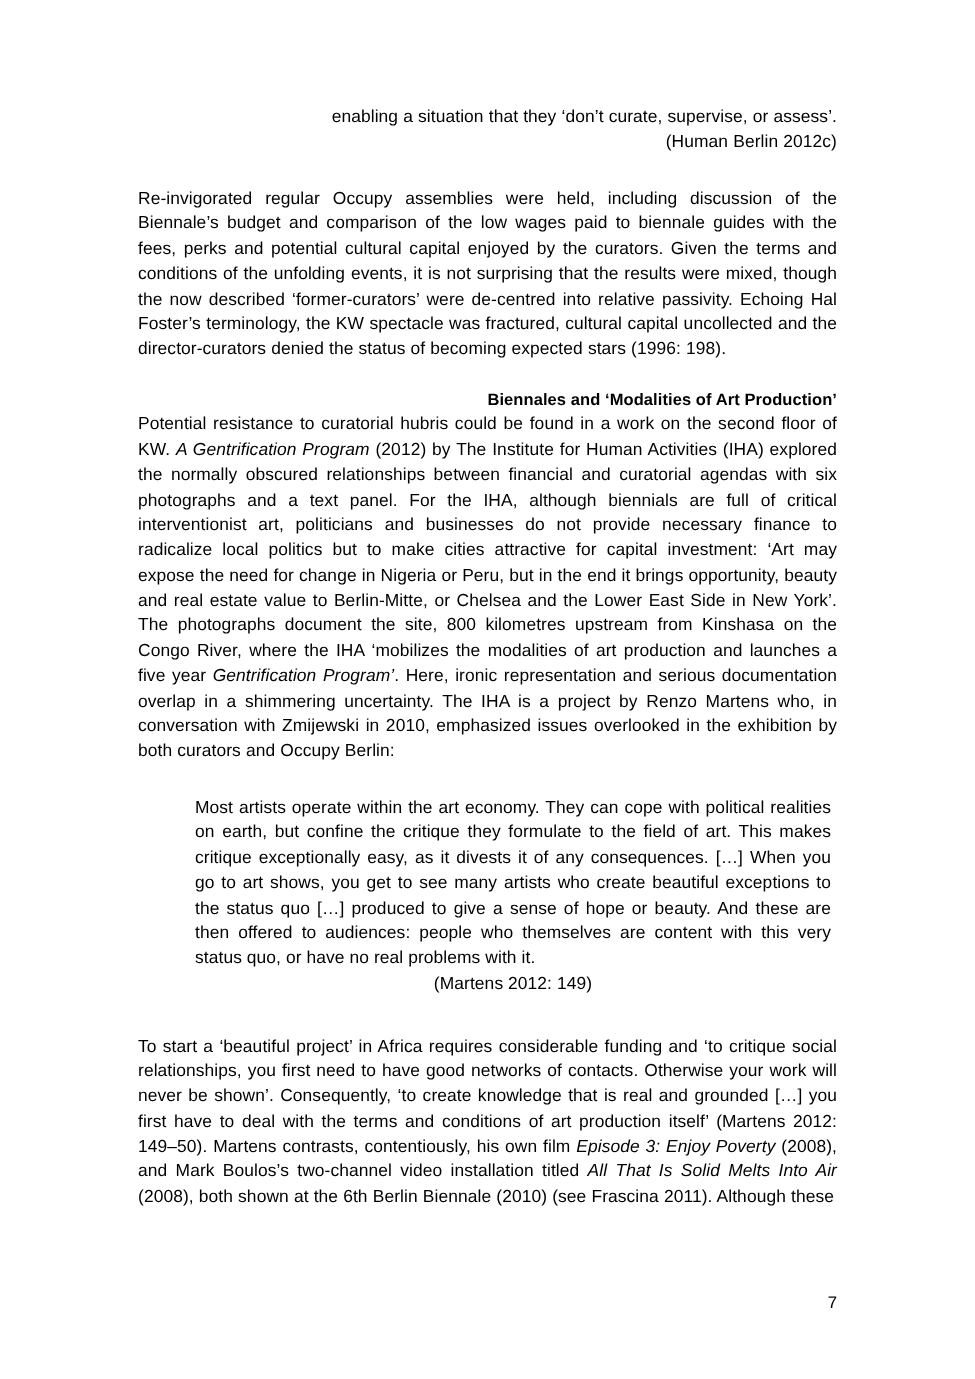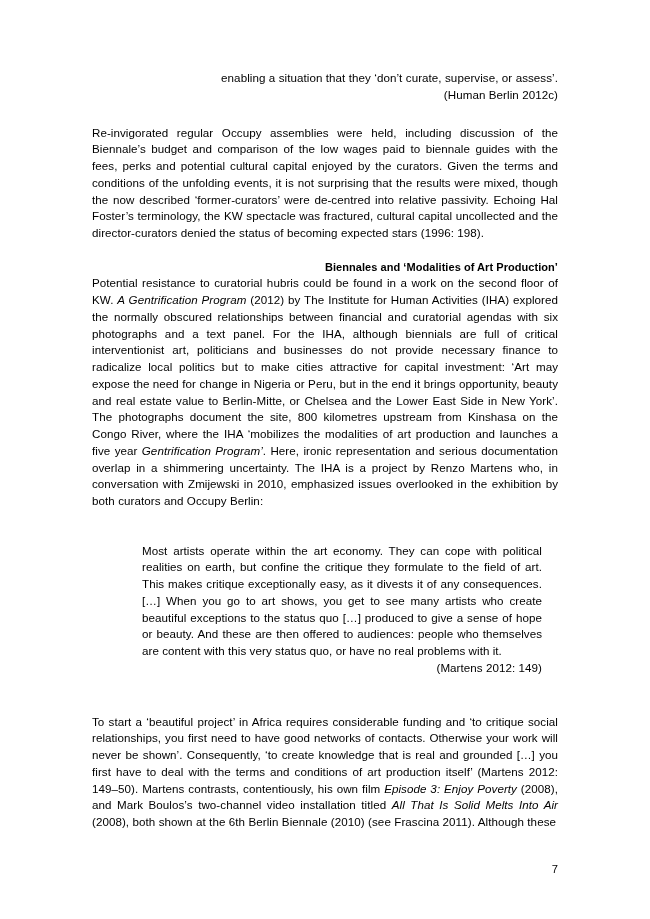--- a/index.html
+++ b/index.html
@@ -60,30 +60,30 @@
   h2.heading {
     font-size: 11px;
     line-height: 16.75px;
     font-weight: bold;
     margin: 0;
     text-align: right;
     letter-spacing: 0.005em;
   }
 
   .blockquote {
-    margin: 16px;
+    margin: 4px;
     padding-left: 34px;
     font-size: 11.6px;
     line-height: 16.75px;
     text-align: justify;
     text-justify: inter-word;
     letter-spacing: 0.005em;
   }
   .blockquote .bq-cite {
-    text-align: right;
+    text-align: center;
     display: block;
   }
 
   i, .ital { font-style: italic; }
 
   .page-number {
     position: absolute;
     left: 0;
     top: 862px;
     width: 558px;

